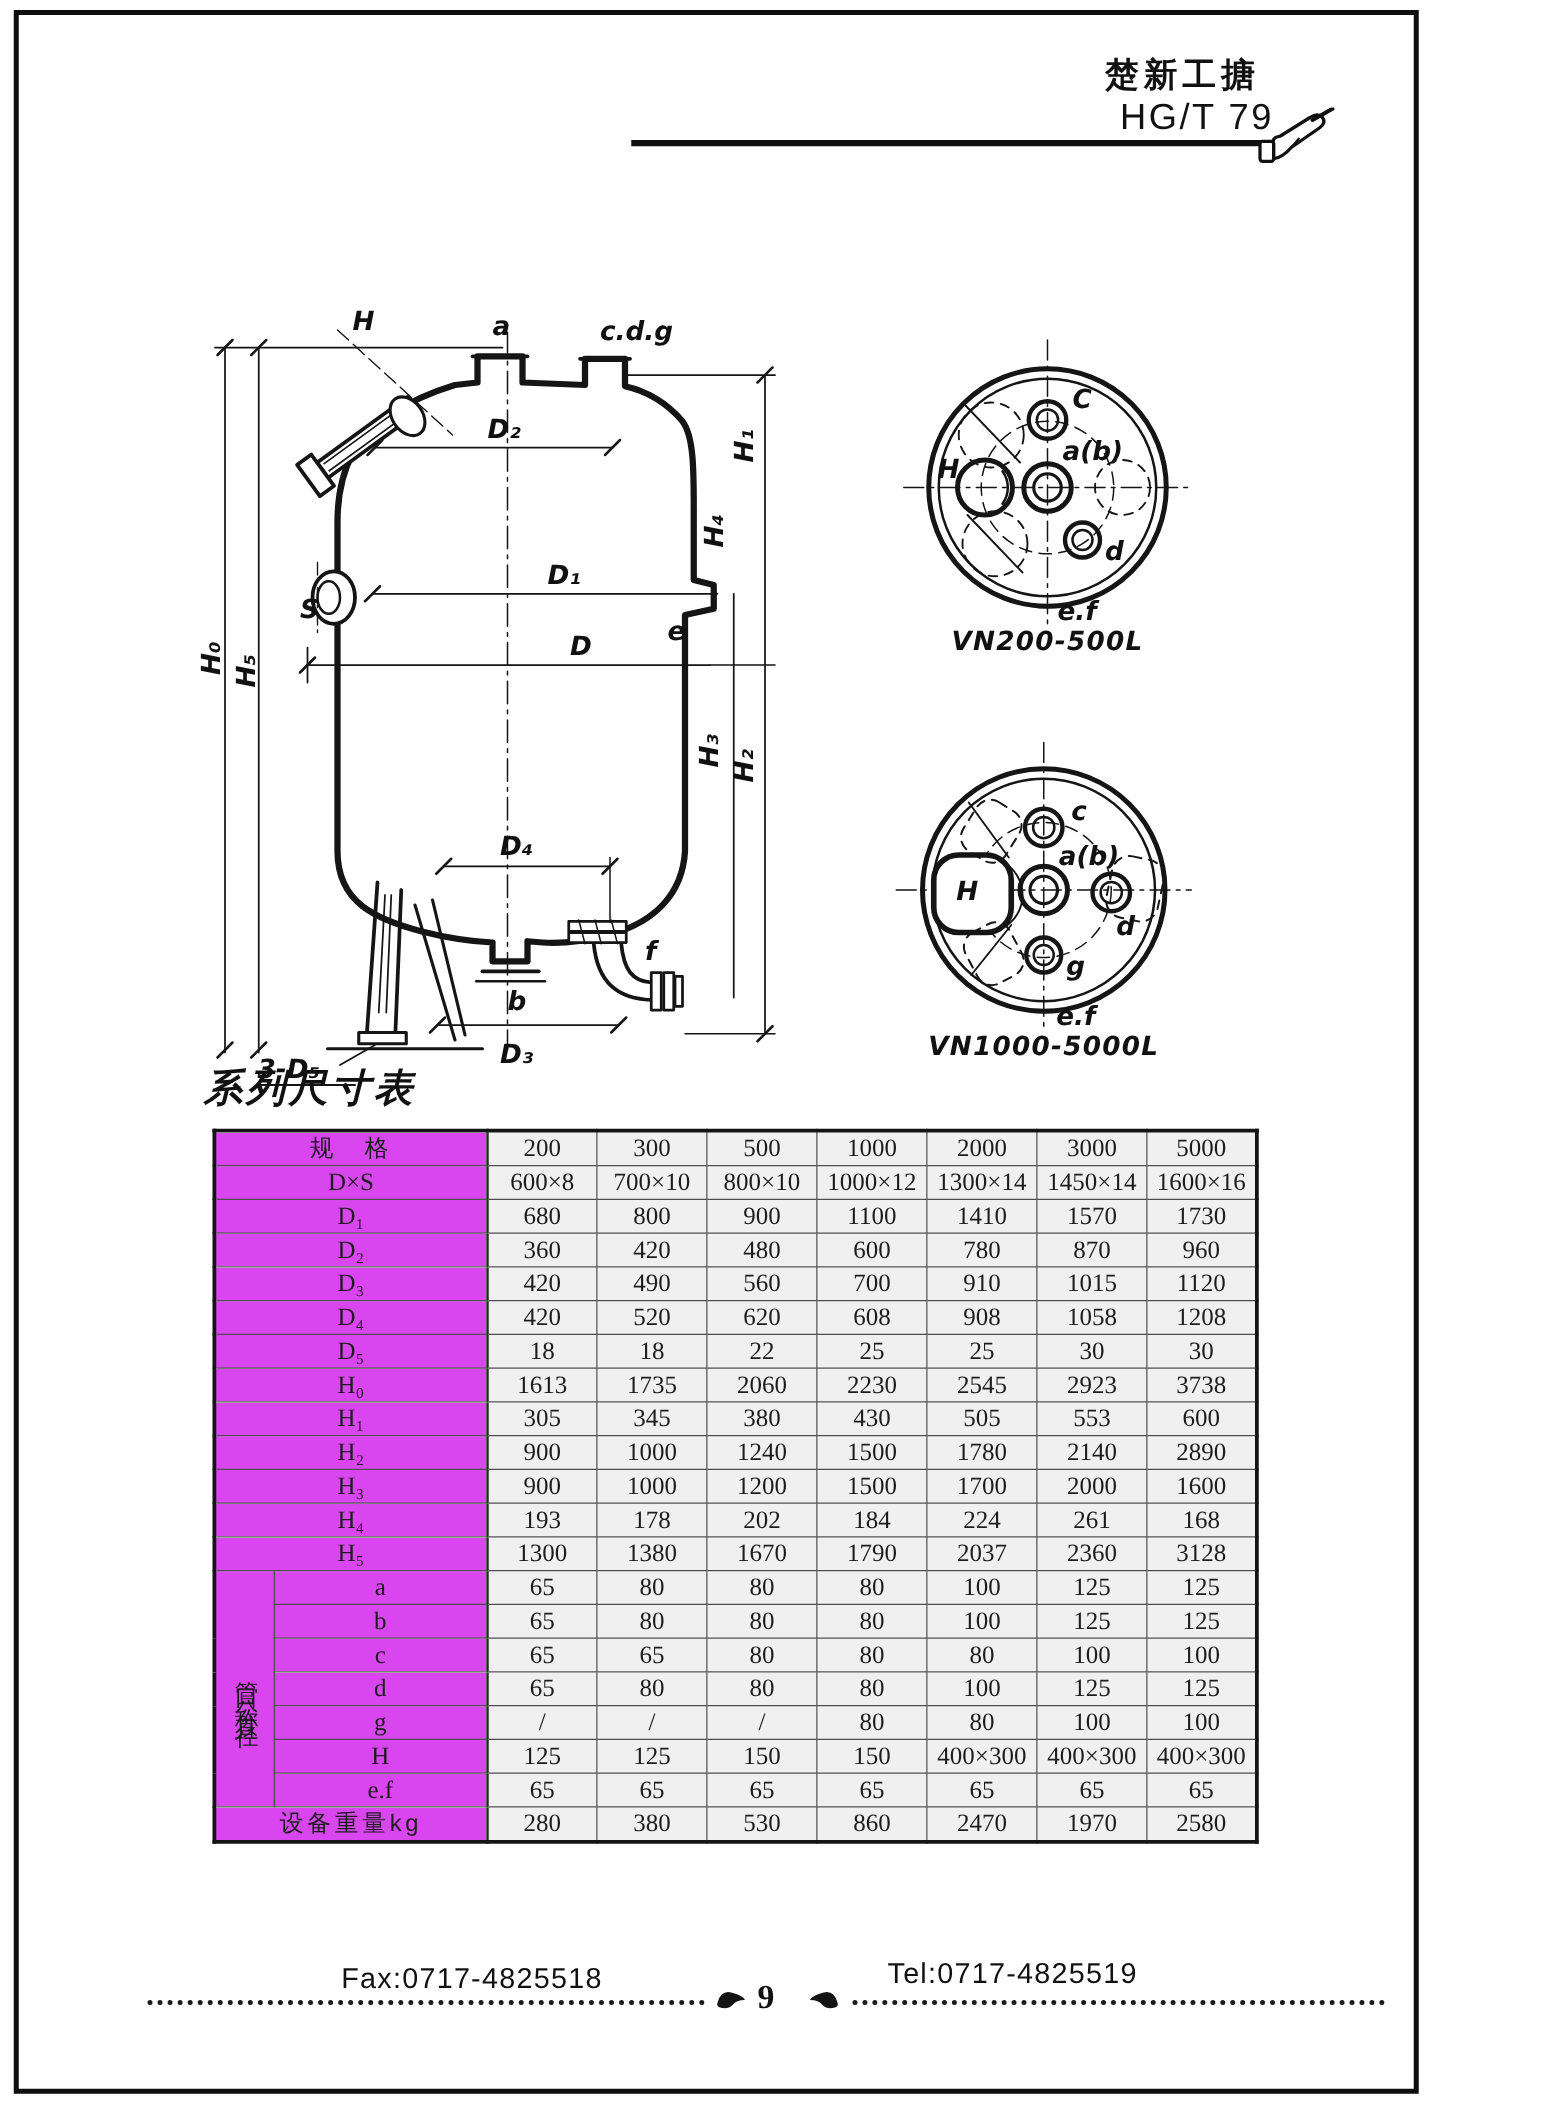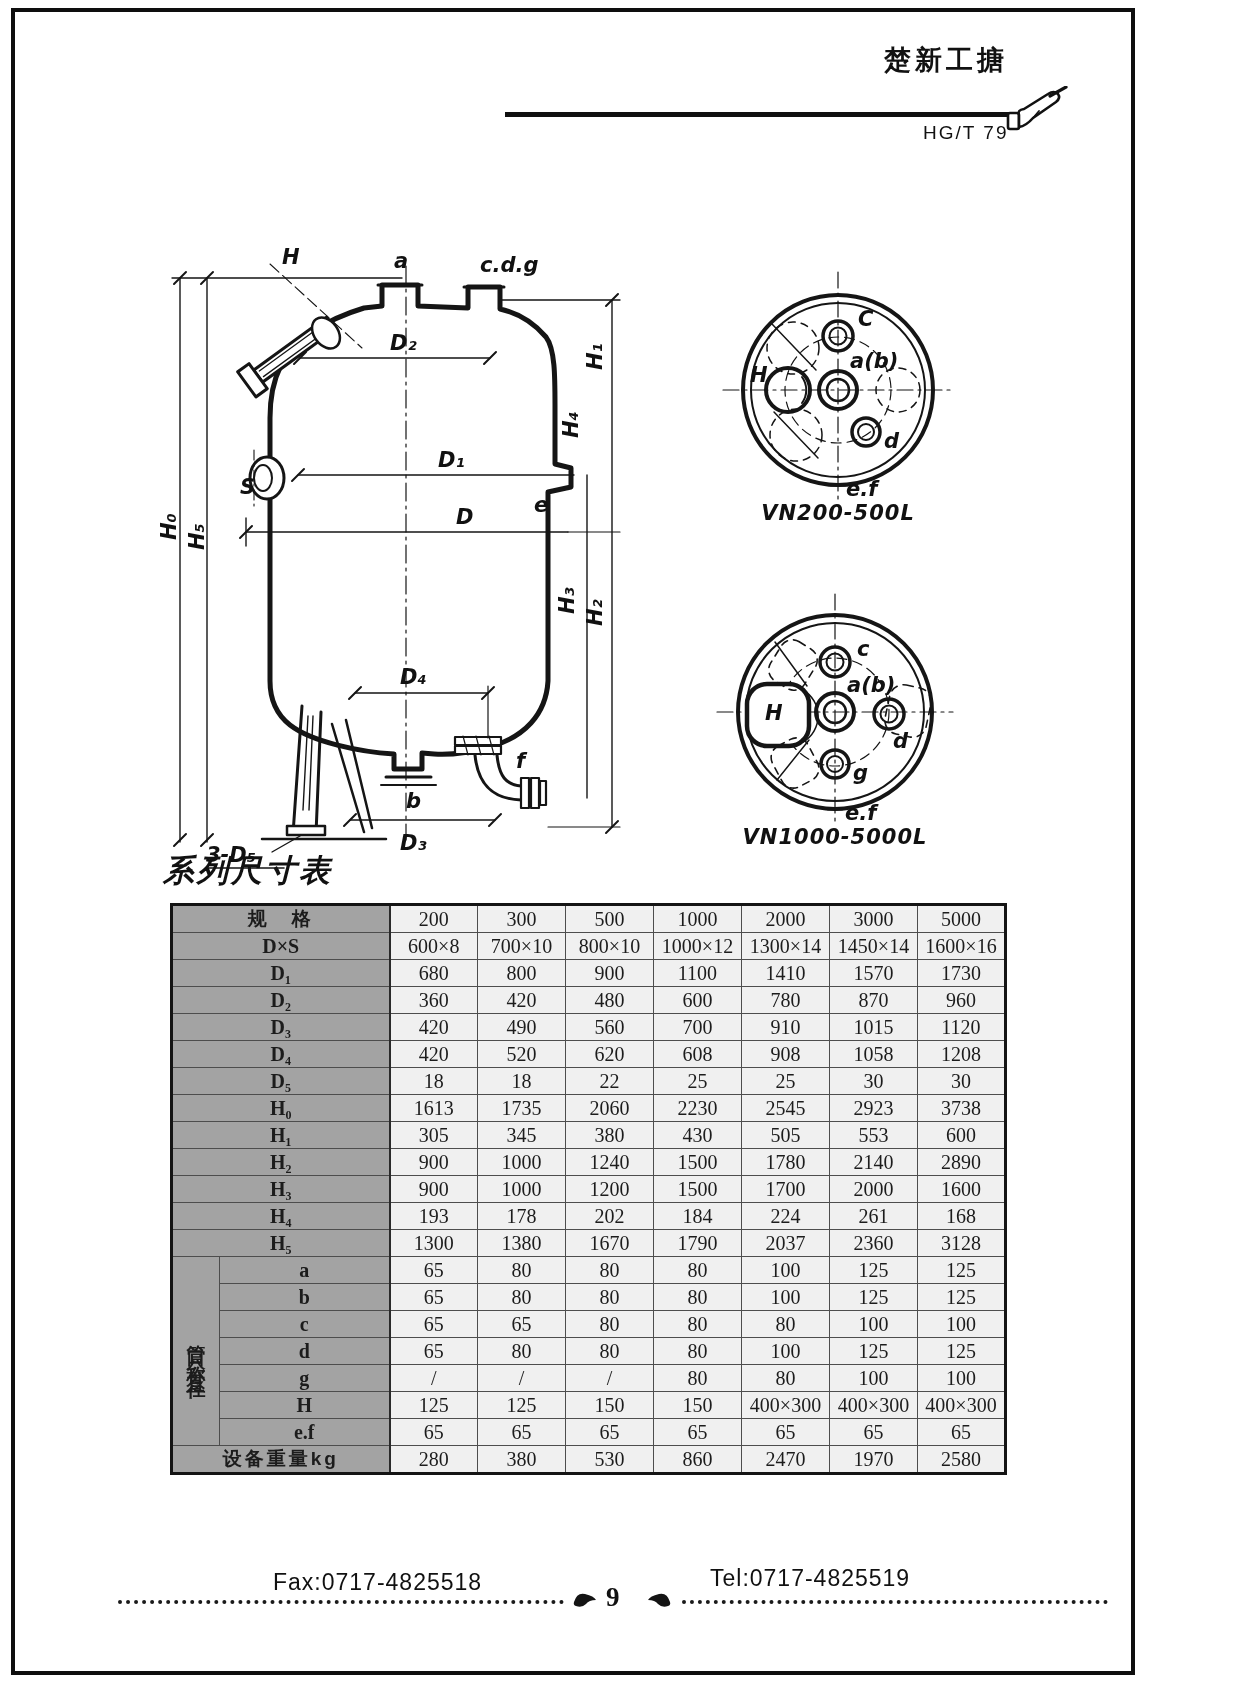--- a/index.html
+++ b/index.html
@@ -2,21 +2,21 @@
 <html><head>
 <meta charset="utf-8">
 <style>
   html,body{margin:0;padding:0;background:#fff;}
   .page{position:relative;width:1146px;height:1683px;background:#ffffff;
         font-family:"Liberation Sans","DejaVu Sans",sans-serif;overflow:hidden;color:#111;}
   .frame{position:absolute;left:11px;top:8px;right:11px;bottom:8px;border:4px solid #0e0e0e;}
 
   
   .brand{position:absolute;left:884px;top:42px;font-size:27px;font-weight:bold;letter-spacing:4px;}
-  .standard{position:absolute;left:923px;top:78px;font-size:19px;letter-spacing:2px;margin-top:44px;}
+  .standard{position:absolute;left:896px;top:78px;font-size:29px;letter-spacing:2px;}
   .headrule{position:absolute;left:505px;top:112px;width:514px;height:5px;background:#101010;}
   .pen{position:absolute;left:1006px;top:86px;width:64px;height:50px;}
 
   
   .banner{position:absolute;left:128px;top:169px;width:903px;height:64px;border-radius:15px;
           background:linear-gradient(180deg,#ececec 0%,#d6d6d6 35%,#cecece 100%);}
   .sphere{position:absolute;left:38px;top:20px;width:26px;height:26px;border-radius:50%;
           background:radial-gradient(circle at 35% 30%,#ffffff 0%,#d8d8d8 30%,#9a9a9a 70%,#7d7d7d 100%);}
   .banner-title{position:absolute;left:86px;top:5px;font-family:"Liberation Serif","DejaVu Serif",serif;
           font-weight:bold;font-size:45px;letter-spacing:14px;color:#161616;white-space:nowrap;}
@@ -25,21 +25,21 @@
   .drawing{position:absolute;left:150px;top:238px;}
   .dwg-label{font-family:"DejaVu Sans",sans-serif;font-style:italic;font-weight:bold;font-size:21px;fill:#111;}
   .dwg-caption{font-family:"DejaVu Sans",sans-serif;font-style:italic;font-weight:bold;font-size:21px;fill:#111;letter-spacing:1px;}
 
   
   .table-heading{position:absolute;left:163px;top:850px;font-size:31px;font-weight:bold;letter-spacing:3px;font-style:italic;}
   #size-table{position:absolute;left:170px;top:903px;border-collapse:collapse;table-layout:fixed;
               width:834px;border:3px solid #141414;font-family:"Liberation Serif","DejaVu Serif",serif;}
   #size-table td{border:1px solid #4d4d4d;height:26px;text-align:center;vertical-align:middle;
               padding:0;font-size:20px;color:#1c1c1c;white-space:nowrap;overflow:hidden;}
-  #size-table .lbl{background:#a3a3a3;font-weight:bold;}
+  #size-table .lbl{background:#d946ef;}
   #size-table .val{background:#f0f0f0;}
   #size-table .lbl-main{border-right:2.5px solid #2a2a2a;}
   #size-table .cn{font-family:"Liberation Sans","DejaVu Sans",sans-serif;font-size:19px;letter-spacing:3px;}
   #size-table .vert{writing-mode:vertical-lr;letter-spacing:7px;font-size:19px;line-height:48px;}
 
   
   .fax{position:absolute;left:243px;top:1569px;font-size:23px;letter-spacing:1px;margin-left:30px;}
   .tel{position:absolute;left:710px;top:1565px;font-size:23px;letter-spacing:1px;}
   .dots{position:absolute;top:1600px;height:0;border-top:4px dotted #1a1a1a;}
   .dots.left{left:118px;width:446px;}

